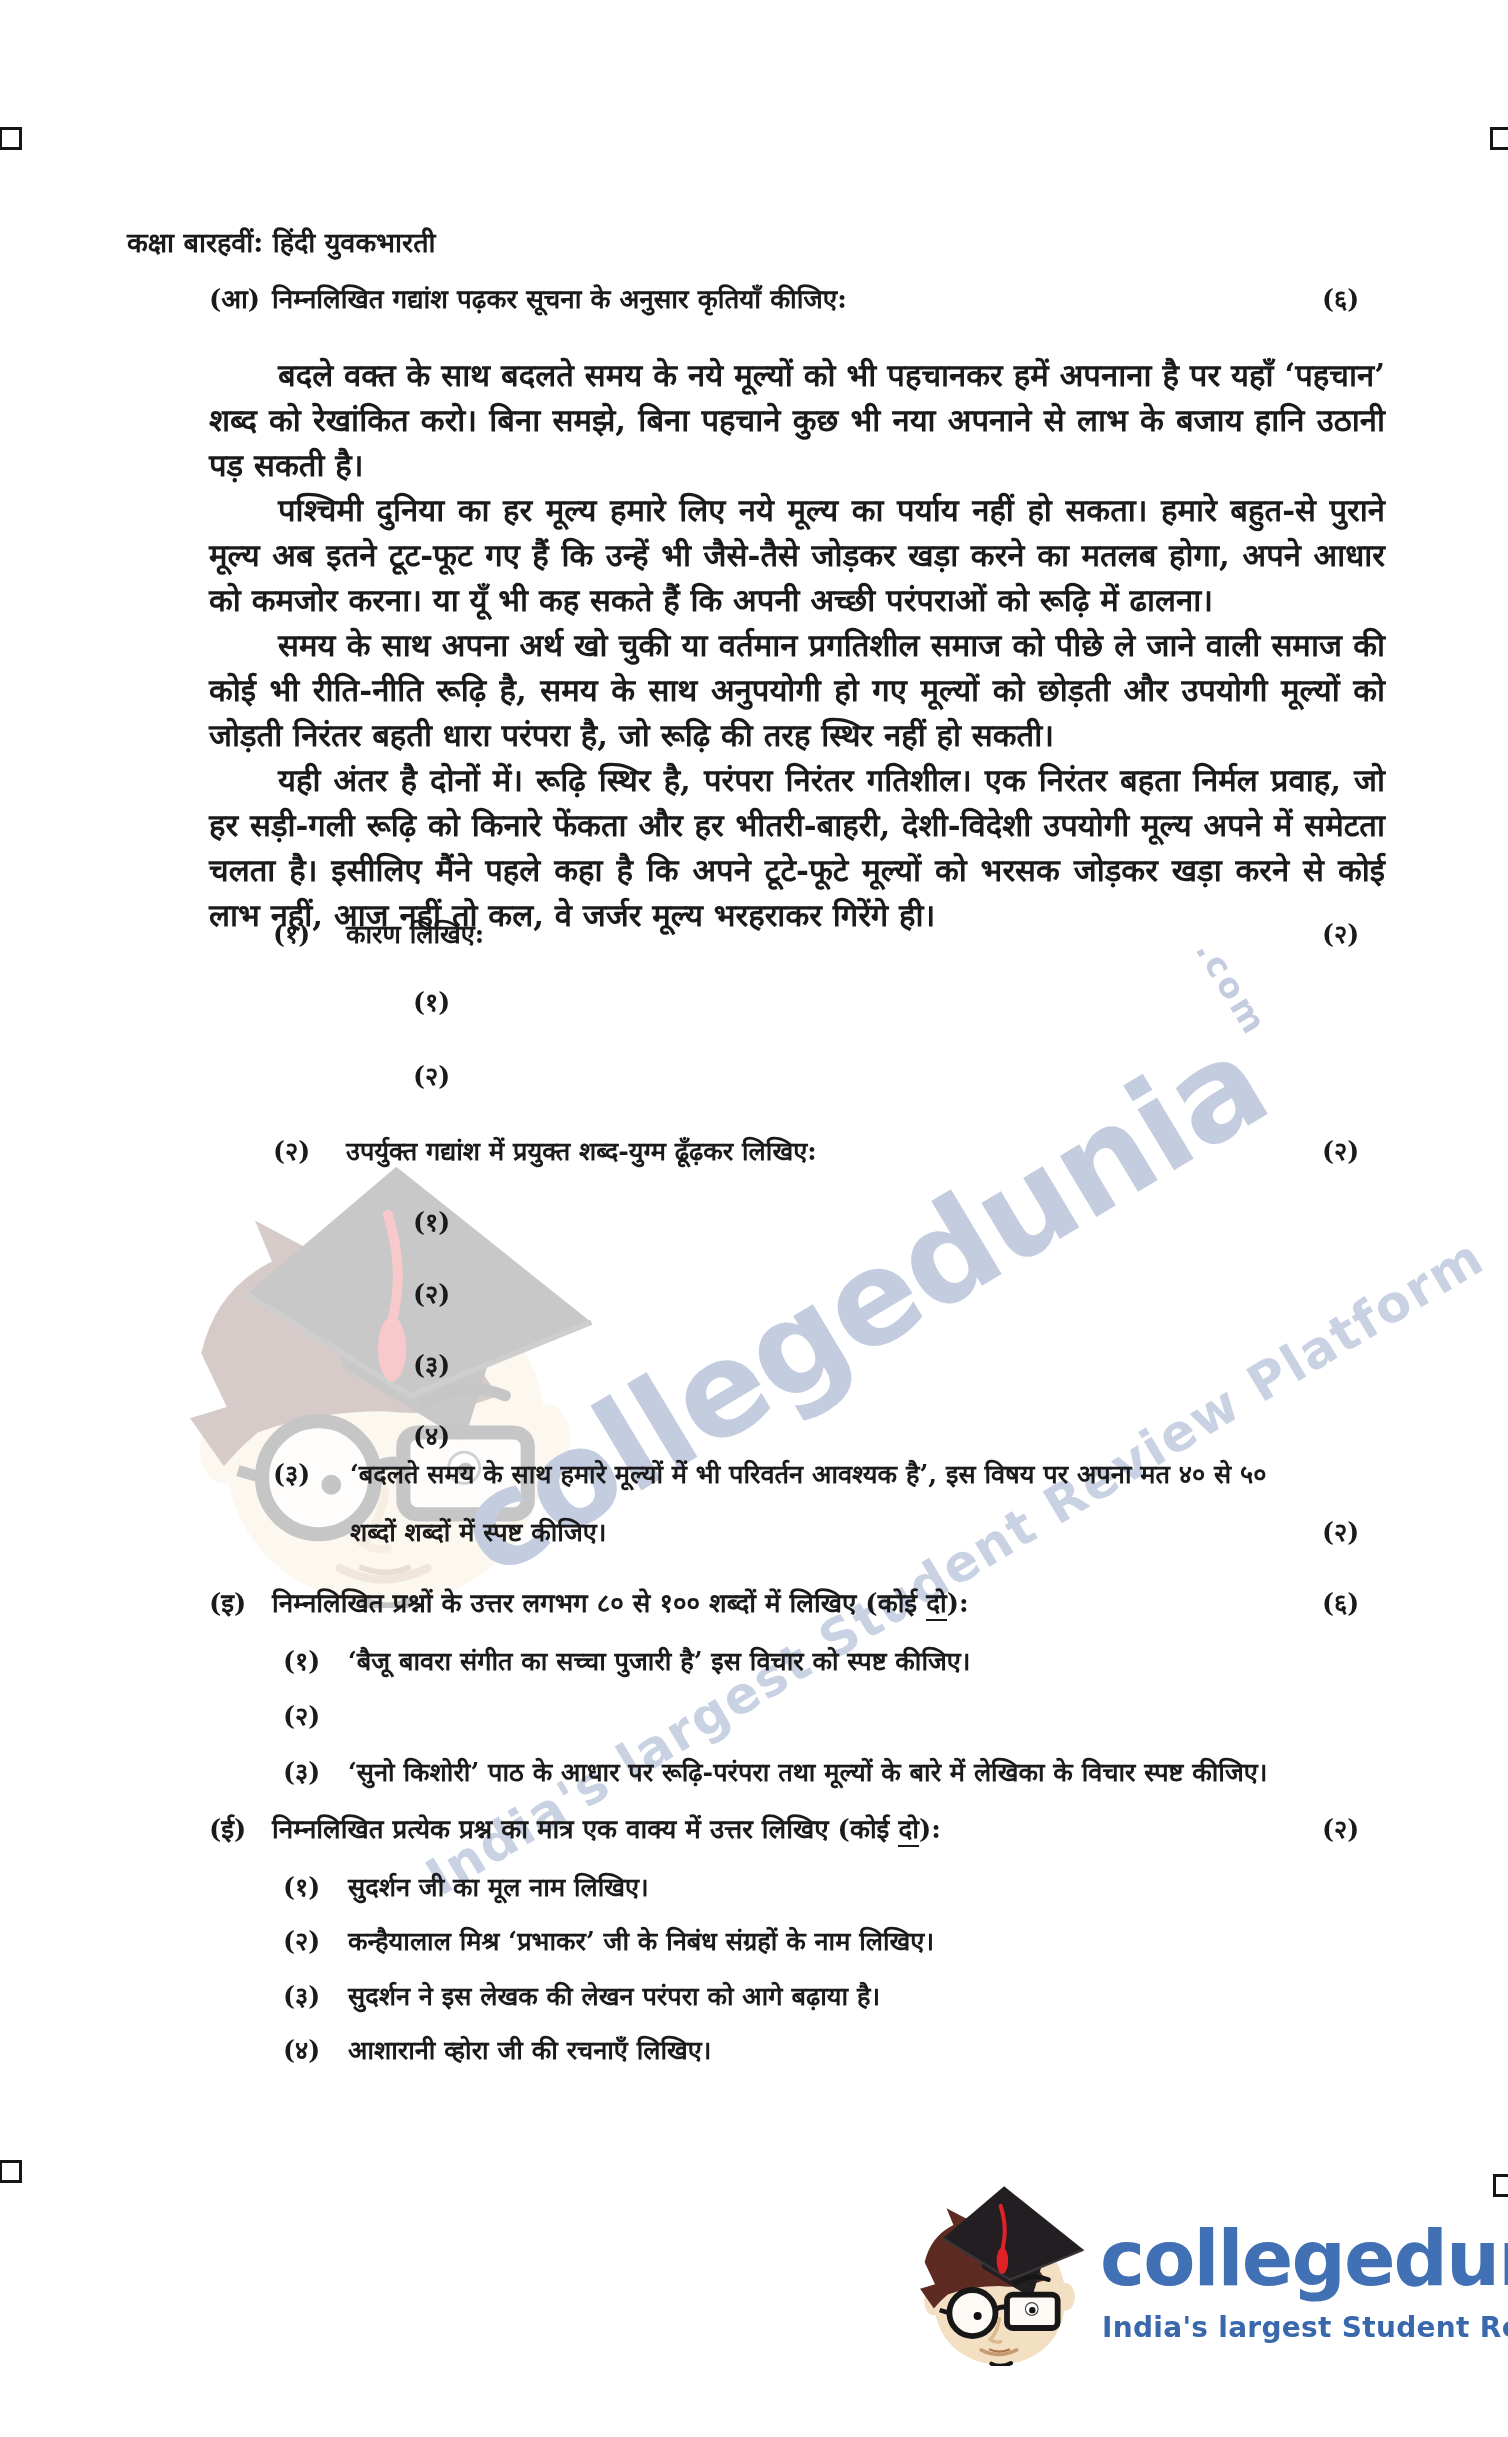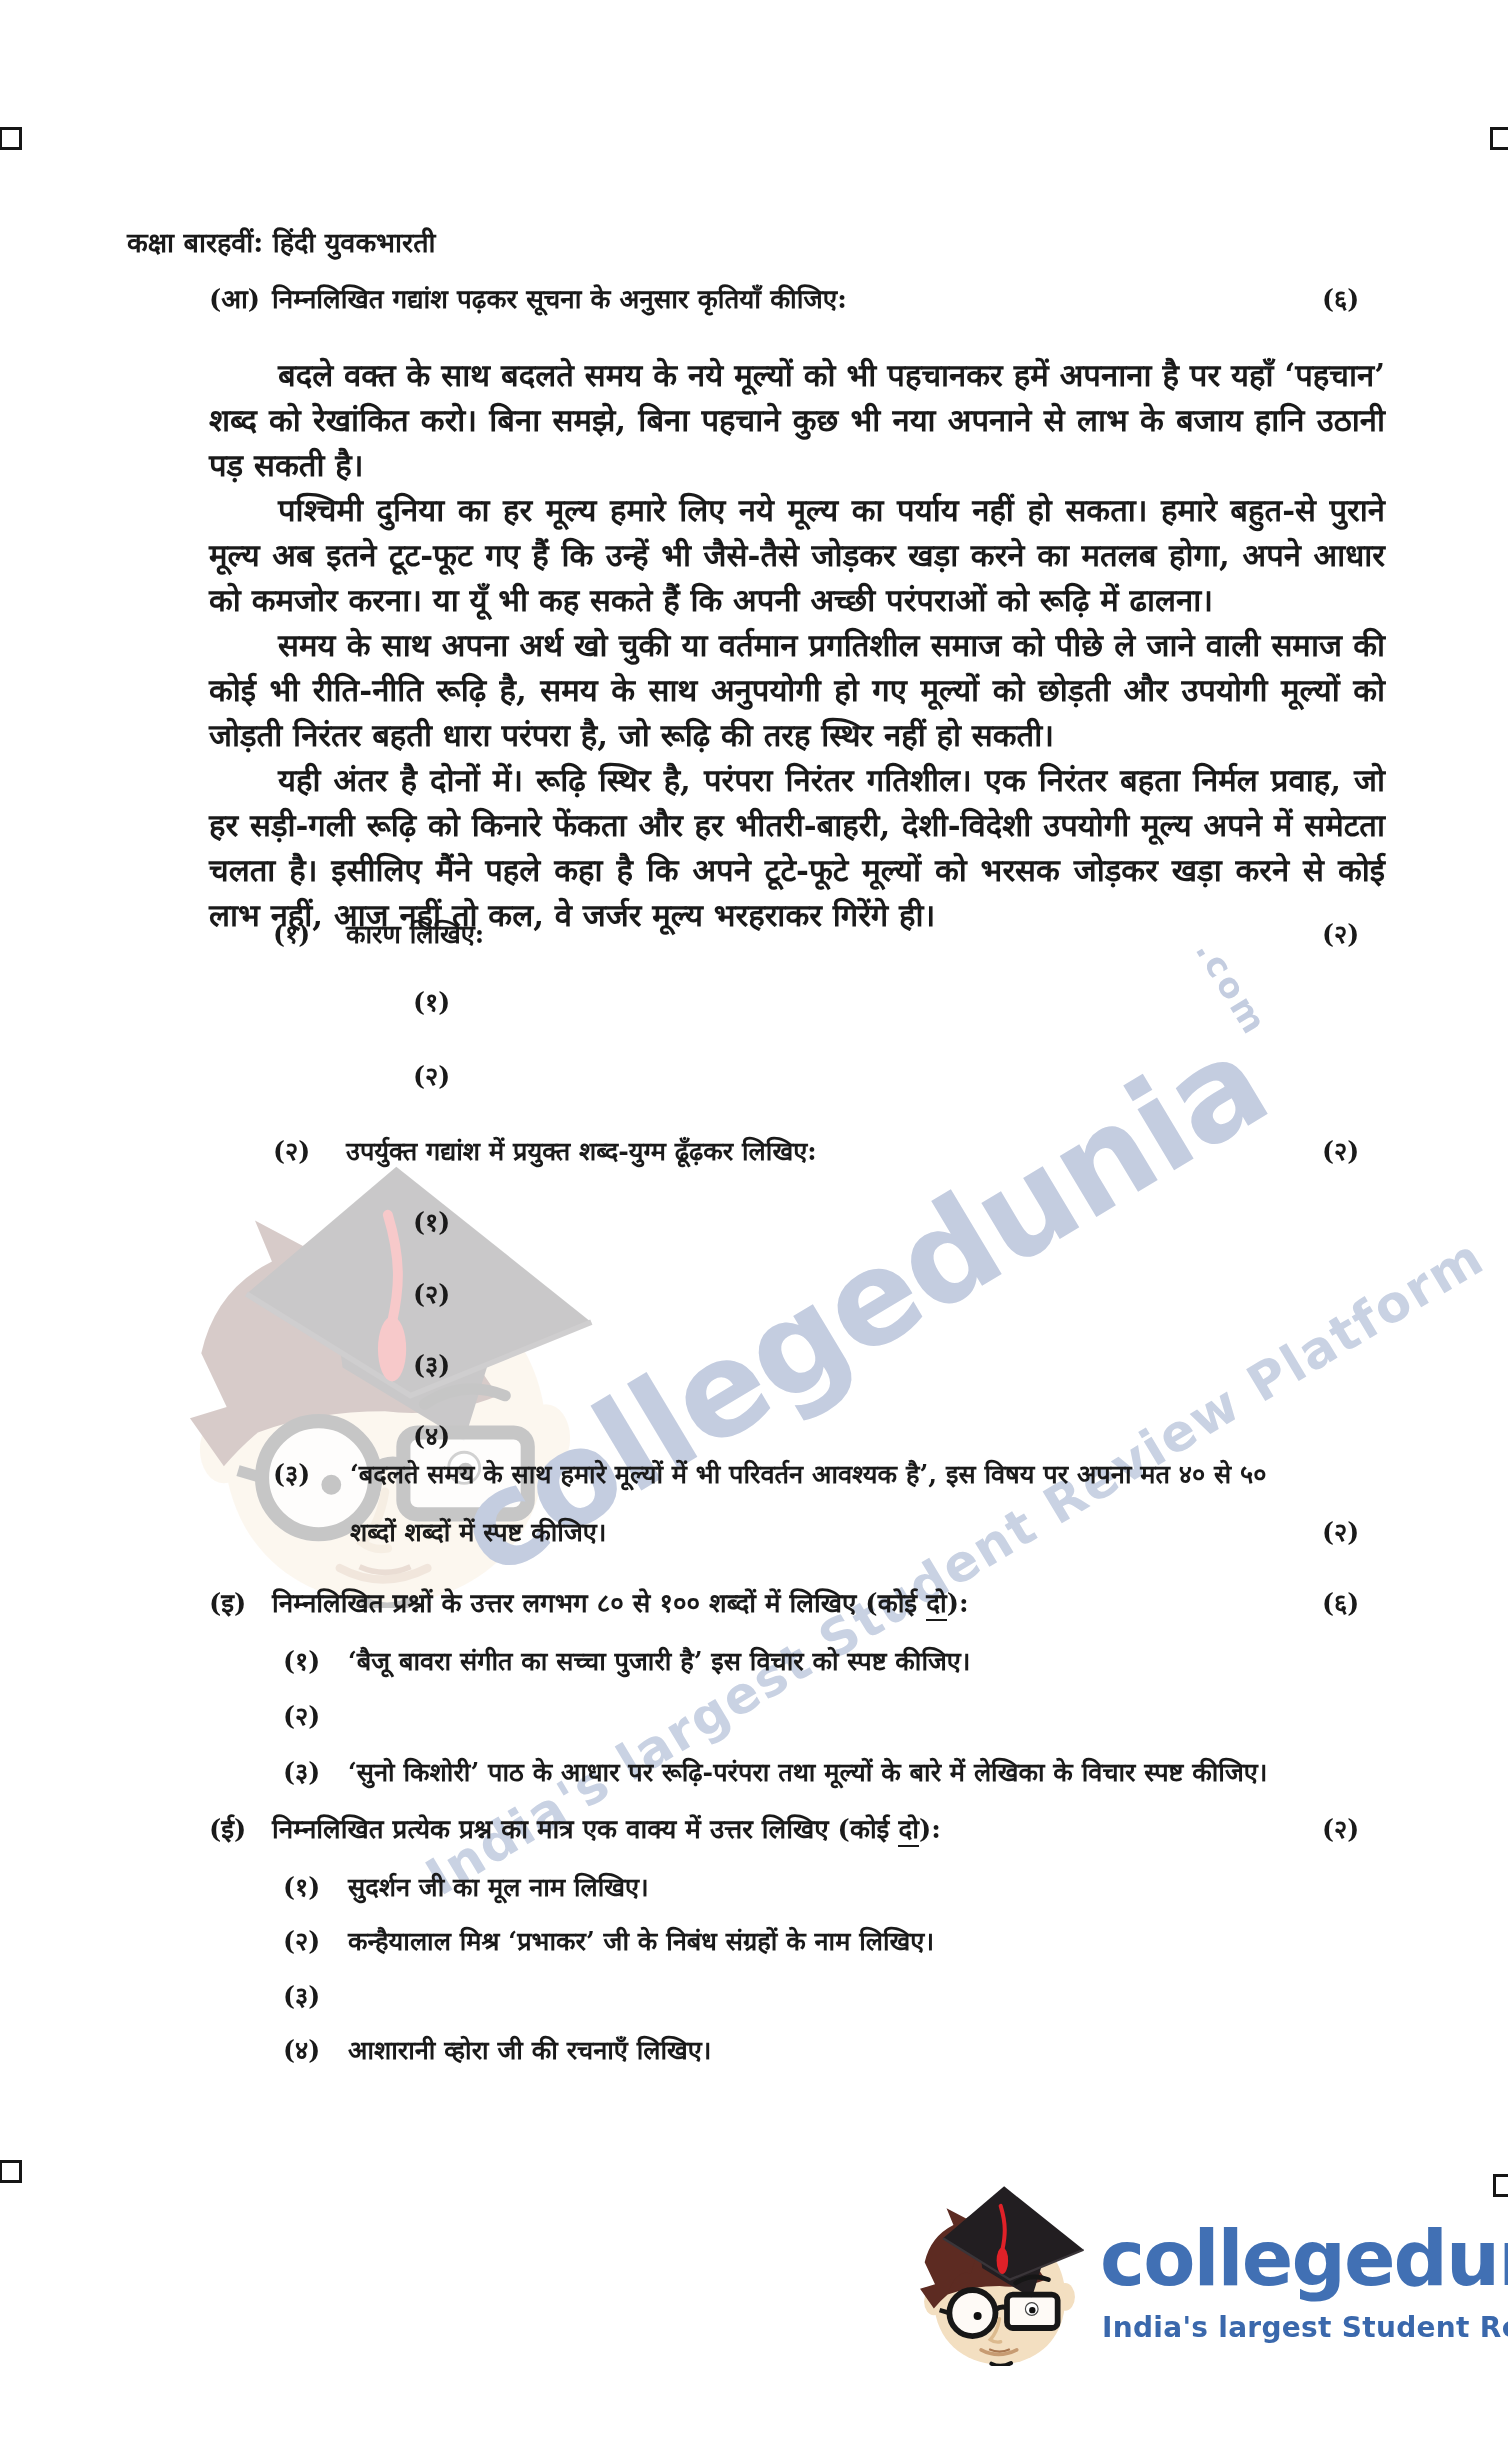--- a/index.html
+++ b/index.html
@@ -141,20 +141,21 @@
 
     <span class="t sec-title" style="left:209px;top:1814px">(ई)</span>
     <span class="t sec-title" style="left:272px;top:1814px"><span>निम्नलिखित प्रत्येक प्रश्न का मात्र एक वाक्य में उत्तर लिखिए (कोई </span><span class="u">दो</span><span>):</span></span>
     <span class="t marks" style="left:1322px;top:1814px">(२)</span>
 
     <span class="t" style="left:283px;top:1872px">(१)</span>
     <span class="t" style="left:348px;top:1872px">सुदर्शन जी का मूल नाम लिखिए।</span>
     <span class="t" style="left:283px;top:1926px">(२)</span>
     <span class="t" style="left:348px;top:1926px">कन्हैयालाल मिश्र ‘प्रभाकर’ जी के निबंध संग्रहों के नाम लिखिए।</span>
     <span class="t" style="left:283px;top:1981px">(३)</span>
+    <span class="t" style="left:348px;top:1981px">सुदर्शन ने इस लेखक की लेखन परंपरा को आगे बढ़ाया है।</span>
     <span class="t" style="left:283px;top:2035px">(४)</span>
     <span class="t" style="left:348px;top:2035px">आशारानी व्होरा जी की रचनाएँ लिखिए।</span>
 
     <svg class="logo-mascot" viewBox="0 0 300 330">
         <use href="#mascot"></use>
       </svg>
     <div class="logo-brand"><span>collegedunia</span></div>
     <div class="logo-tagline">India's largest Student Review Platform</div>
 
   </div>

